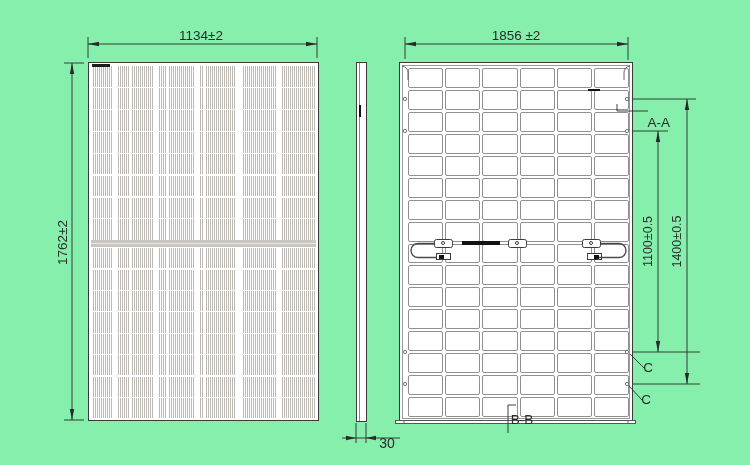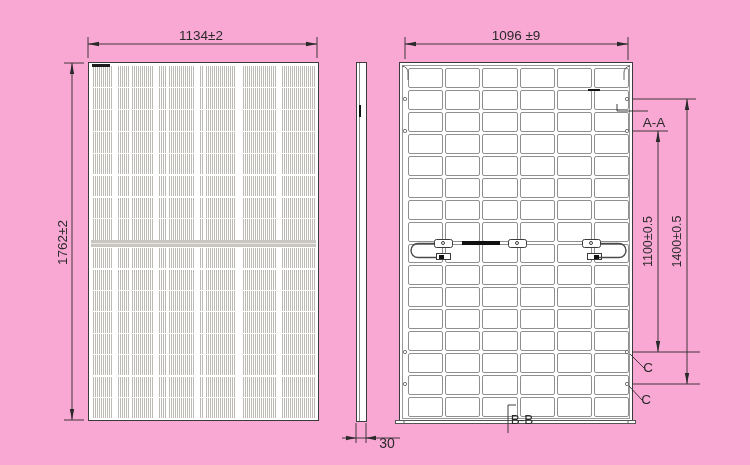--- a/index.html
+++ b/index.html
@@ -1,16 +1,16 @@
 <!DOCTYPE html>
 <html><head>
 <meta charset="utf-8">
 <style>
   html,body{margin:0;padding:0;background:#fff;}
-  #canvas{position:relative;width:750px;height:465px;background:#f9a8d4;overflow:hidden;
+  #canvas{position:relative;width:750px;height:465px;background:#86efac;overflow:hidden;
           font-family:"Liberation Sans", sans-serif;color:var(--line,#2a2a2a);}
   .t{position:absolute;font-size:13.5px;color:var(--line,#2a2a2a);text-align:center;white-space:nowrap;line-height:15px;}
   .rot{transform:rotate(-90deg);transform-origin:center;}
   .panel{position:absolute;background:#fff;border:1px solid #3a3a3a;box-sizing:border-box;}
   
   #front-top,#front-bottom{position:absolute;left:2px;right:2px;}
   #front-top{top:2px;height:175px;
     background:
       repeating-linear-gradient(to bottom,#fff 0 1.2px,transparent 1.2px 21.9px),
       repeating-linear-gradient(to right,#fff 0 2px,transparent 2px 37.55px),
@@ -218,26 +218,26 @@
         <polygon points="366,438 376,435.8 376,440.2"></polygon>
       <polygon points="658,131 655.8,142 660.2,142"></polygon>
         <polygon points="658,352 655.8,341 660.2,341"></polygon>
       <polygon points="687,99 684.8,110 689.2,110"></polygon>
         <polygon points="687,384 684.8,373 689.2,373"></polygon>
     </g>
   </svg>
 
   <div class="t" style="left:158px;top:28px;width:86px;">1134±2</div>
   <div class="t rot" style="left:18px;top:234.5px;width:88px;">1762±2</div>
-  <div class="t" style="left:473px;top:28px;width:86px;">1096 ±9</div>
+  <div class="t" style="left:473px;top:28px;width:86px;">1856 ±2</div>
   <div class="t rot" style="left:608px;top:234px;width:80px;font-size:12.5px;">1100±0.5</div>
   <div class="t rot" style="left:637px;top:234px;width:80px;font-size:12.5px;">1400±0.5</div>
   <div class="t" style="left:374px;top:436px;width:26px;font-size:14px;">30</div>
 
-  <div class="t" style="left:638px;top:115px;width:32px;">A-A</div>
+  <div class="t" style="left:638px;top:115px;width:32px;text-align:right;">A-A</div>
   <div class="t" style="left:502px;top:412px;width:40px;">B-B</div>
   <div class="t" style="left:641px;top:360px;width:14px;">C</div>
   <div class="t" style="left:639px;top:392px;width:14px;">C</div>
 <div class="hole" style="left: 403.4px; top: 97.4px;"></div>
     <div class="hole" style="left: 403.4px; top: 129.4px;"></div>
     <div class="hole" style="left: 403.4px; top: 350.4px;"></div>
     <div class="hole" style="left: 403.4px; top: 382.4px;"></div>
     <div class="hole" style="left: 625.4px; top: 97.4px;"></div>
     <div class="hole" style="left: 625.4px; top: 129.4px;"></div>
     <div class="hole" style="left: 625.4px; top: 350.4px;"></div>

